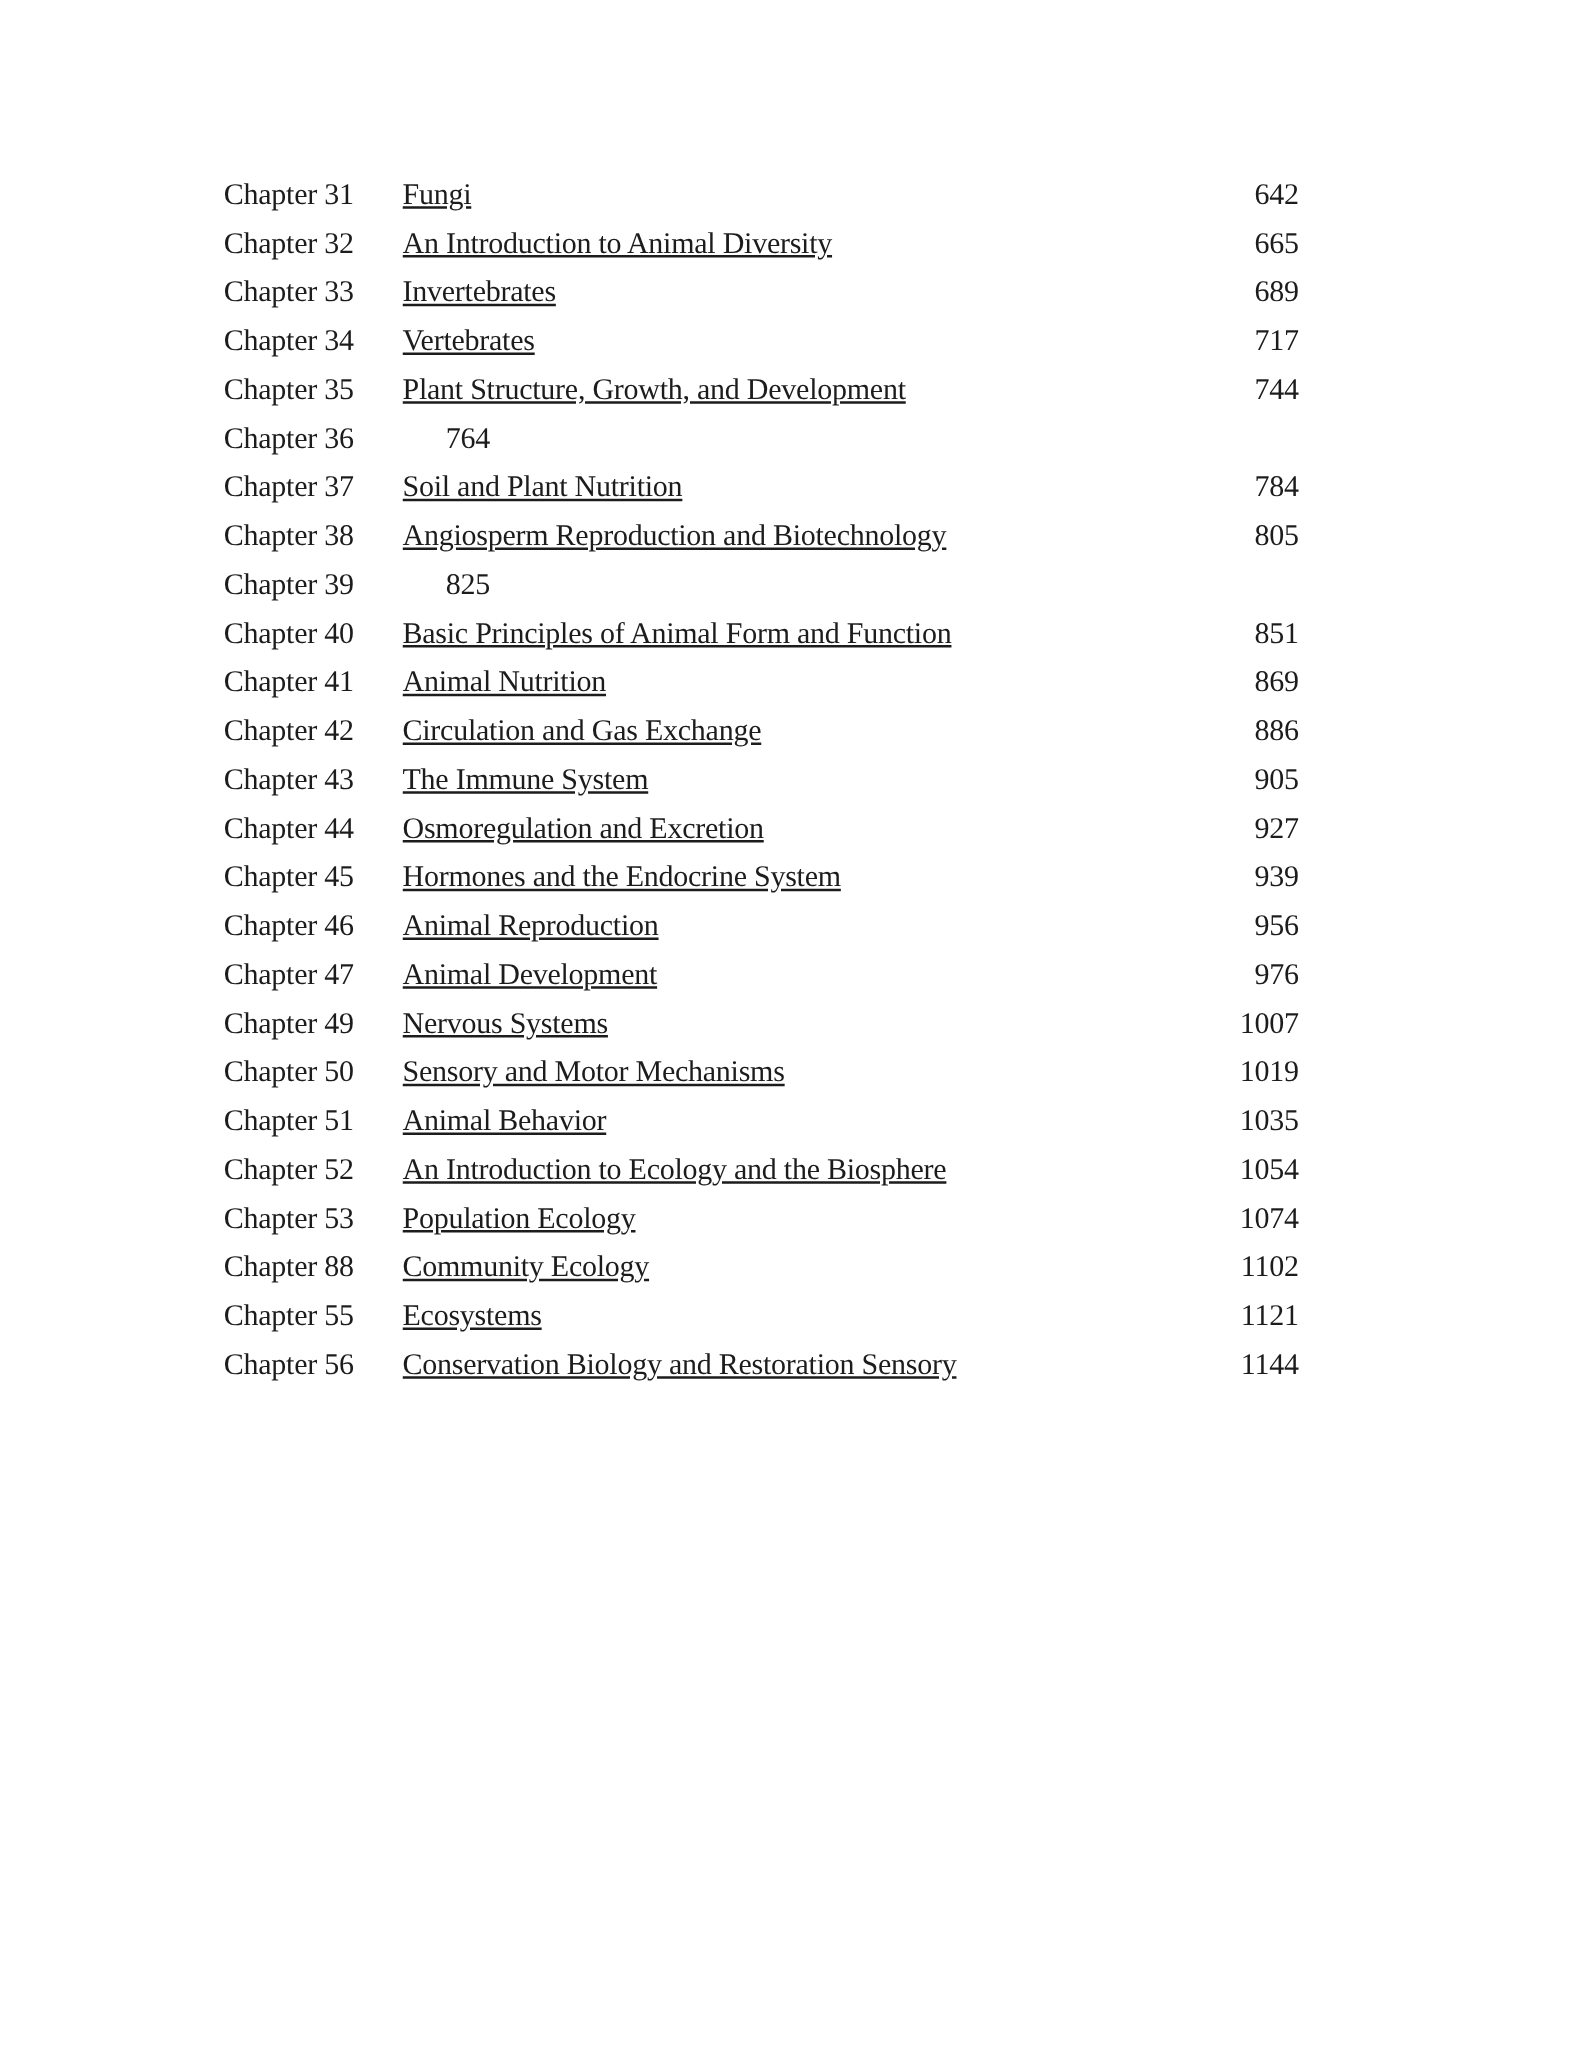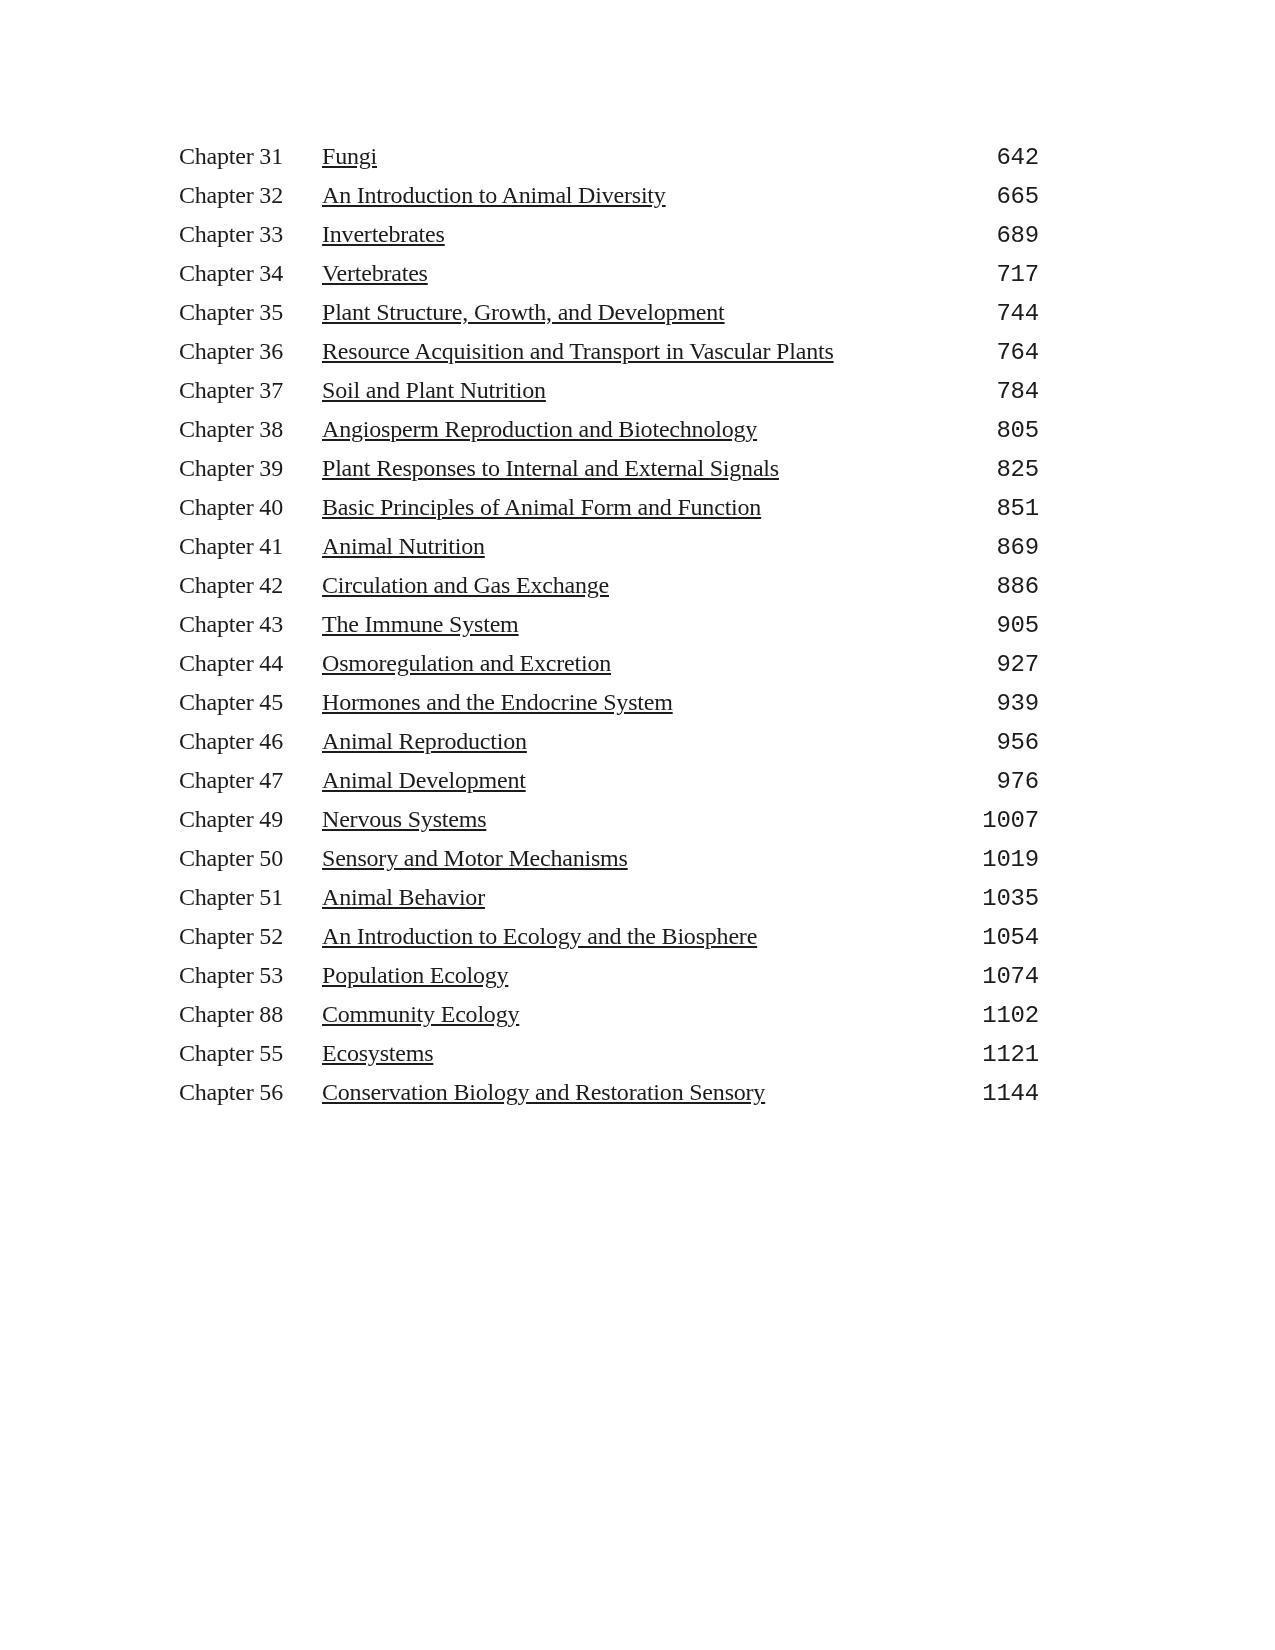--- a/index.html
+++ b/index.html
@@ -42,21 +42,20 @@
   }
   .toc-row .title {
     flex: 1 1 auto;
     overflow: hidden;
     text-decoration: underline;
   }
   .toc-row .pagenum {
     flex: 0 0 auto;
     text-align: right;
     min-width: 70px;
-    font-family: Liberation Mono, monospace;
   }
 </style>
 </head>
 <body>
 
 <div class="page">
   <div class="toc">
       <div class="toc-row">
         <span class="chapter">Chapter 31</span>
         <span class="title">Fungi</span>
@@ -77,36 +76,34 @@
         <span class="title">Vertebrates</span>
         <span class="pagenum">717</span>
       </div>
       <div class="toc-row">
         <span class="chapter">Chapter 35</span>
         <span class="title">Plant Structure, Growth, and Development</span>
         <span class="pagenum">744</span>
       </div>
       <div class="toc-row">
         <span class="chapter">Chapter 36</span>
-        <span class="title">Resource Acquisition and Transport in Vascular Plants</span>
         <span class="pagenum">764</span>
       </div>
       <div class="toc-row">
         <span class="chapter">Chapter 37</span>
         <span class="title">Soil and Plant Nutrition</span>
         <span class="pagenum">784</span>
       </div>
       <div class="toc-row">
         <span class="chapter">Chapter 38</span>
         <span class="title">Angiosperm Reproduction and Biotechnology</span>
         <span class="pagenum">805</span>
       </div>
       <div class="toc-row">
         <span class="chapter">Chapter 39</span>
-        <span class="title">Plant Responses to Internal and External Signals</span>
         <span class="pagenum">825</span>
       </div>
       <div class="toc-row">
         <span class="chapter">Chapter 40</span>
         <span class="title">Basic Principles of Animal Form and Function</span>
         <span class="pagenum">851</span>
       </div>
       <div class="toc-row">
         <span class="chapter">Chapter 41</span>
         <span class="title">Animal Nutrition</span>

